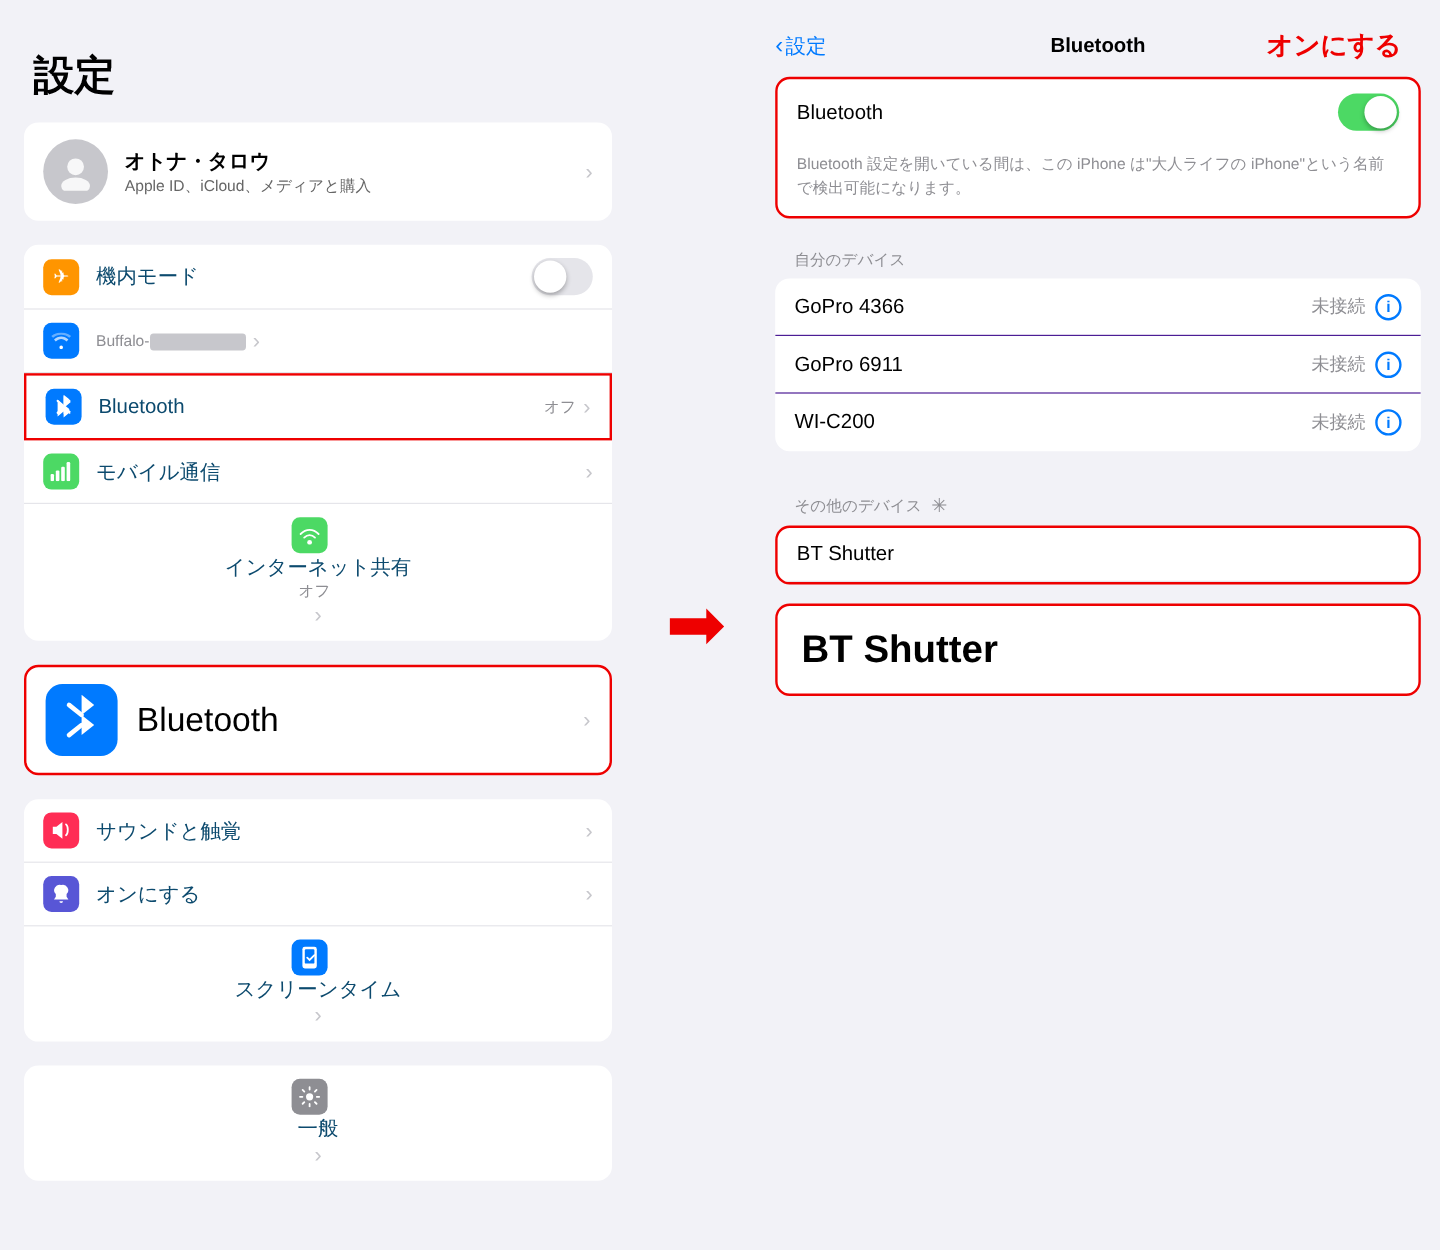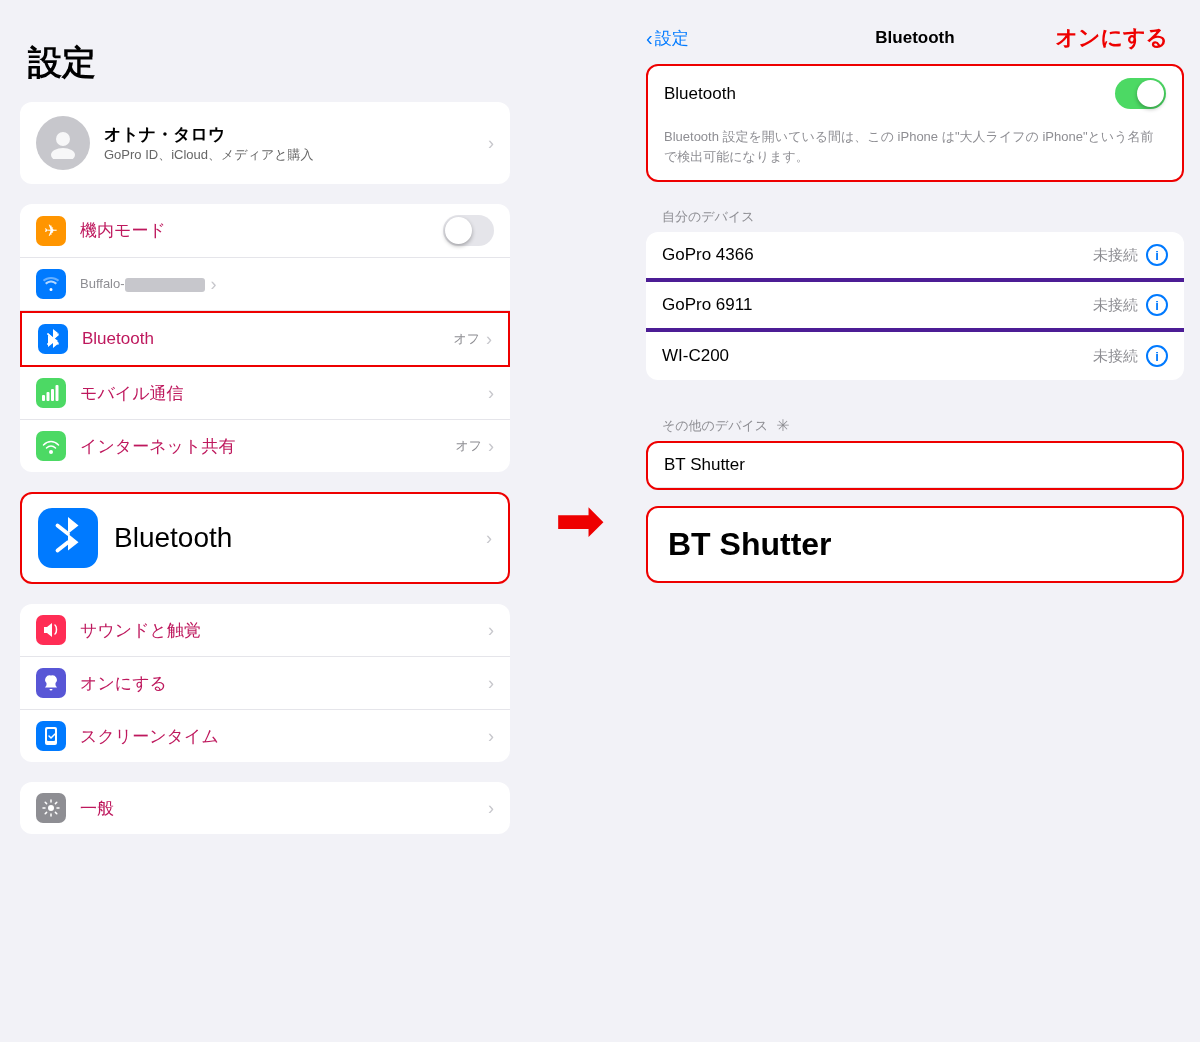--- a/index.html
+++ b/index.html
@@ -75,21 +75,21 @@
 
     .settings-row {
       display: flex;
       align-items: center;
       padding: 11px 16px;
       border-bottom: 1px solid #e5e5ea;
       min-height: 48px;
       position: relative;
     }
 
-    .settings-row:last-child { border-bottom: none; }
+    .settings-row:last-child { border-bottom: none; flex-direction: column; }
 
     .row-icon {
       width: 30px;
       height: 30px;
       border-radius: 7px;
       display: flex;
       align-items: center;
       justify-content: center;
       margin-right: 14px;
       flex-shrink: 0;
@@ -103,21 +103,21 @@
     .icon-cellular { background: #4cd964; }
     .icon-hotspot { background: #4cd964; }
     .icon-sound { background: #ff2d55; }
     .icon-focus { background: #5856d6; }
     .icon-screentime { background: #007aff; }
     .icon-general { background: #8e8e93; }
 
     .row-label {
       flex: 1;
       font-size: 17px;
-      color: #be185d;
+      color: #0c4a6e;
     }
 
     .row-value {
       font-size: 13px;
       color: #8e8e93;
       margin-right: 6px;
     }
 
     
     .toggle {
@@ -291,21 +291,21 @@
       background: #fff;
       border-radius: 12px;
       margin-bottom: 20px;
       overflow: hidden;
     }
 
     .device-row {
       display: flex;
       align-items: center;
       padding: 12px 16px;
-      border-bottom: 4px solid #4c1d95;
+      border-bottom: 1px solid #4c1d95;
       min-height: 48px;
     }
 
     .device-row:last-child { border-bottom: none; }
 
     .device-name {
       flex: 1;
       font-size: 17px;
       color: #000;
     }
@@ -403,21 +403,21 @@
   <div class="card">
     <div class="profile-row">
       <div class="avatar">
         <svg width="32" height="32" viewBox="0 0 32 32" fill="none">
           <circle cx="16" cy="12" r="7" fill="#fff" opacity="0.85"></circle>
           <ellipse cx="16" cy="28" rx="12" ry="7" fill="#fff" opacity="0.85"></ellipse>
         </svg>
       </div>
       <div class="profile-text">
         <div class="profile-name">オトナ・タロウ</div>
-        <div class="profile-sub">GoPro ID、iCloud、メディアと購入</div>
+        <div class="profile-sub">Apple ID、iCloud、メディアと購入</div>
       </div>
       <span class="chevron">›</span>
     </div>
   </div>
 
   <div class="settings-group">
 
     <div class="settings-row">
       <div class="row-icon icon-airplane">✈</div>
       <span class="row-label">機内モード</span>

